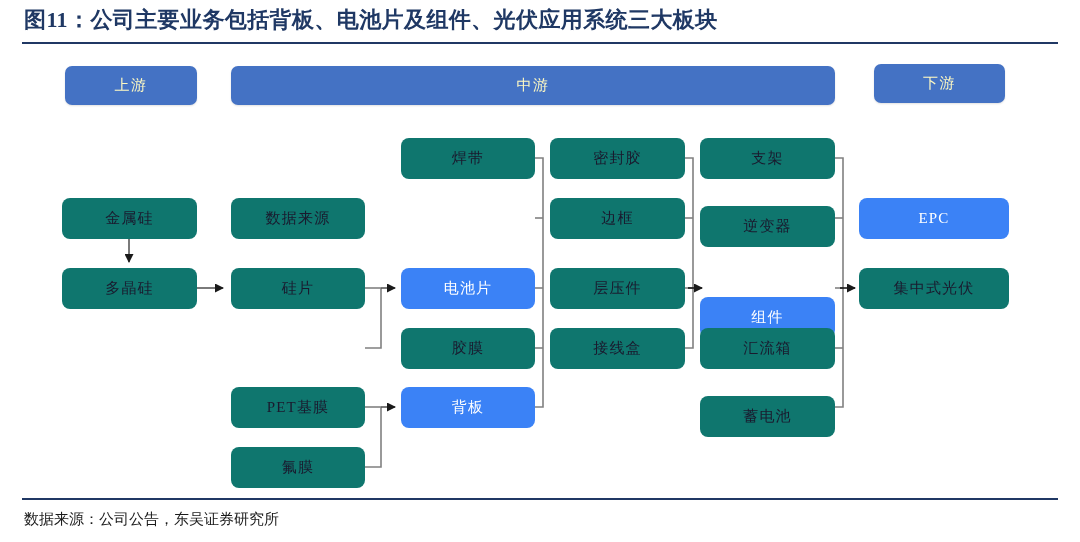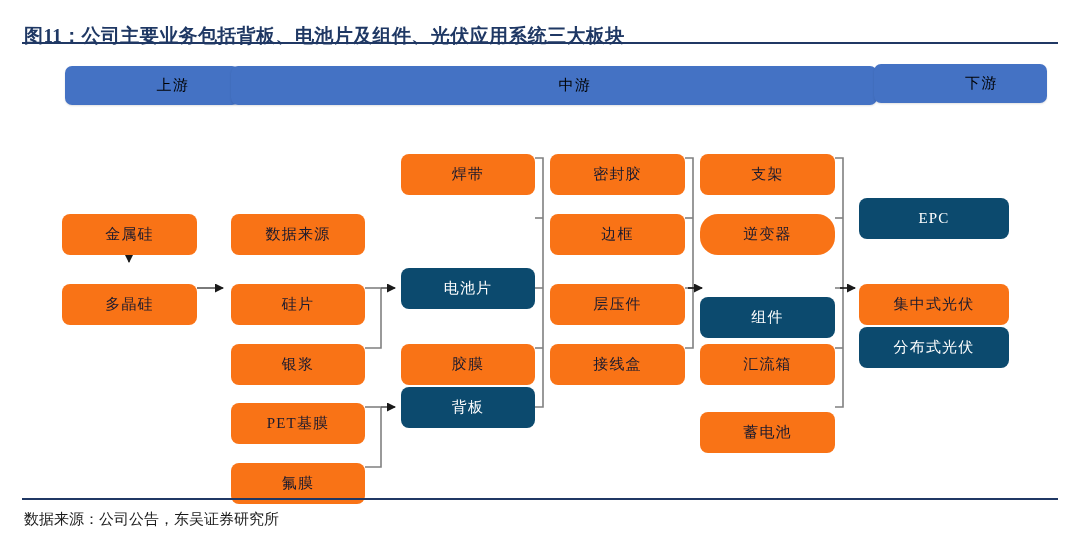--- a/index.html
+++ b/index.html
@@ -15,24 +15,24 @@
     width: 1080px;
     height: 542px;
     background: #ffffff;
     overflow: hidden;
   }
 
   
   .title {
     position: absolute;
     left: 24px;
-    top: 21px;
+    top: 5px;
     width: 1030px;
     height: 30px;
-    font-size: 19px;
+    font-size: 22px;
     font-weight: bold;
     color: #1f3864;
     letter-spacing: 0.4px;
     white-space: nowrap;
     line-height: 30px;
   }
   .title-rule {
     position: absolute;
     left: 22px;
     top: 42px;
@@ -58,48 +58,46 @@
     color: #1a1a1a;
     white-space: nowrap;
     line-height: 26px;
   }
 
   
   .stage-bar {
     position: absolute;
     background: #4472c4;
     border-radius: 7px;
-    color: #000000;
+    color: #fef9c3;
     font-size: 15px;
     display: flex;
     align-items: center;
     justify-content: center;
     letter-spacing: 1.5px;
     box-shadow: 0 1px 2px rgba(0,0,0,0.12);
-    padding-left: 42px;
   }
 
   
   .node {
     position: absolute;
     border-radius: 8px;
     display: flex;
     align-items: center;
     justify-content: center;
     font-size: 15px;
     letter-spacing: 1.2px;
     box-sizing: border-box;
   }
   .node.light {
-    background: #f97316;
+    background: #0f766e;
     color: #1a1a2e;
-    margin-top: 16px;
   }
   .node.dark {
-    background: #0c4a6e;
+    background: #3b82f6;
     color: #ffffff;
   }
 
   
   .wires {
     position: absolute;
     left: 0;
     top: 0;
     width: 1080px;
     height: 542px;
@@ -154,40 +152,38 @@
       <path d="M835,348 L843,348"></path>
       <line x1="840" y1="288" x2="855" y2="288" stroke="#1a1a1a" stroke-width="1.6" marker-end="url(#ah)"></line>
     </g>
   </svg>
 
   <div class="node light" style="left:62px; top:198px; width:135px; height:41px;">金属硅</div>
   <div class="node light" style="left:62px; top:268px; width:135px; height:41px;">多晶硅</div>
 
   <div class="node light" style="left:231px; top:198px; width:134px; height:41px;">数据来源</div>
   <div class="node light" style="left:231px; top:268px; width:134px; height:41px;">硅片</div>
-  <div class="node light" style="left:231px; top:328px; width:134px; height:41px;">银浆</div>
   <div class="node light" style="left:231px; top:387px; width:134px; height:41px;">PET基膜</div>
   <div class="node light" style="left:231px; top:447px; width:134px; height:41px;">氟膜</div>
 
   <div class="node light" style="left:401px; top:138px; width:134px; height:41px;">焊带</div>
   <div class="node dark" style="left:401px; top:268px; width:134px; height:41px;">电池片</div>
   <div class="node light" style="left:401px; top:328px; width:134px; height:41px;">胶膜</div>
   <div class="node dark" style="left:401px; top:387px; width:134px; height:41px;">背板</div>
 
   <div class="node light" style="left:550px; top:138px; width:135px; height:41px;">密封胶</div>
   <div class="node light" style="left:550px; top:198px; width:135px; height:41px;">边框</div>
   <div class="node light" style="left:550px; top:268px; width:135px; height:41px;">层压件</div>
   <div class="node light" style="left:550px; top:328px; width:135px; height:41px;">接线盒</div>
 
   <div class="node light" style="left:700px; top:138px; width:135px; height:41px;">支架</div>
-  <div class="node light" style="left:700px; top:198px; width:135px; height:41px;border-radius:18px;">逆变器</div>
+  <div class="node light" style="left:700px; top:206px; width:135px; height:41px;">逆变器</div>
   <div class="node dark" style="left:700px; top:268px; width:135px; height:41px;margin-top:29px;">组件</div>
   <div class="node light" style="left:700px; top:328px; width:135px; height:41px;">汇流箱</div>
   <div class="node light" style="left:700px; top:396px; width:135px; height:41px;">蓄电池</div>
 
   <div class="node dark" style="left:859px; top:198px; width:150px; height:41px;">EPC</div>
   <div class="node light" style="left:859px; top:268px; width:150px; height:41px;">集中式光伏</div>
-  <div class="node dark" style="left:859px; top:327px; width:150px; height:41px;">分布式光伏</div>
 
   <div class="footer-rule"></div>
   <div class="footer-note">数据来源：公司公告，东吴证券研究所</div>
 
 </div>
 
 </body></html>

